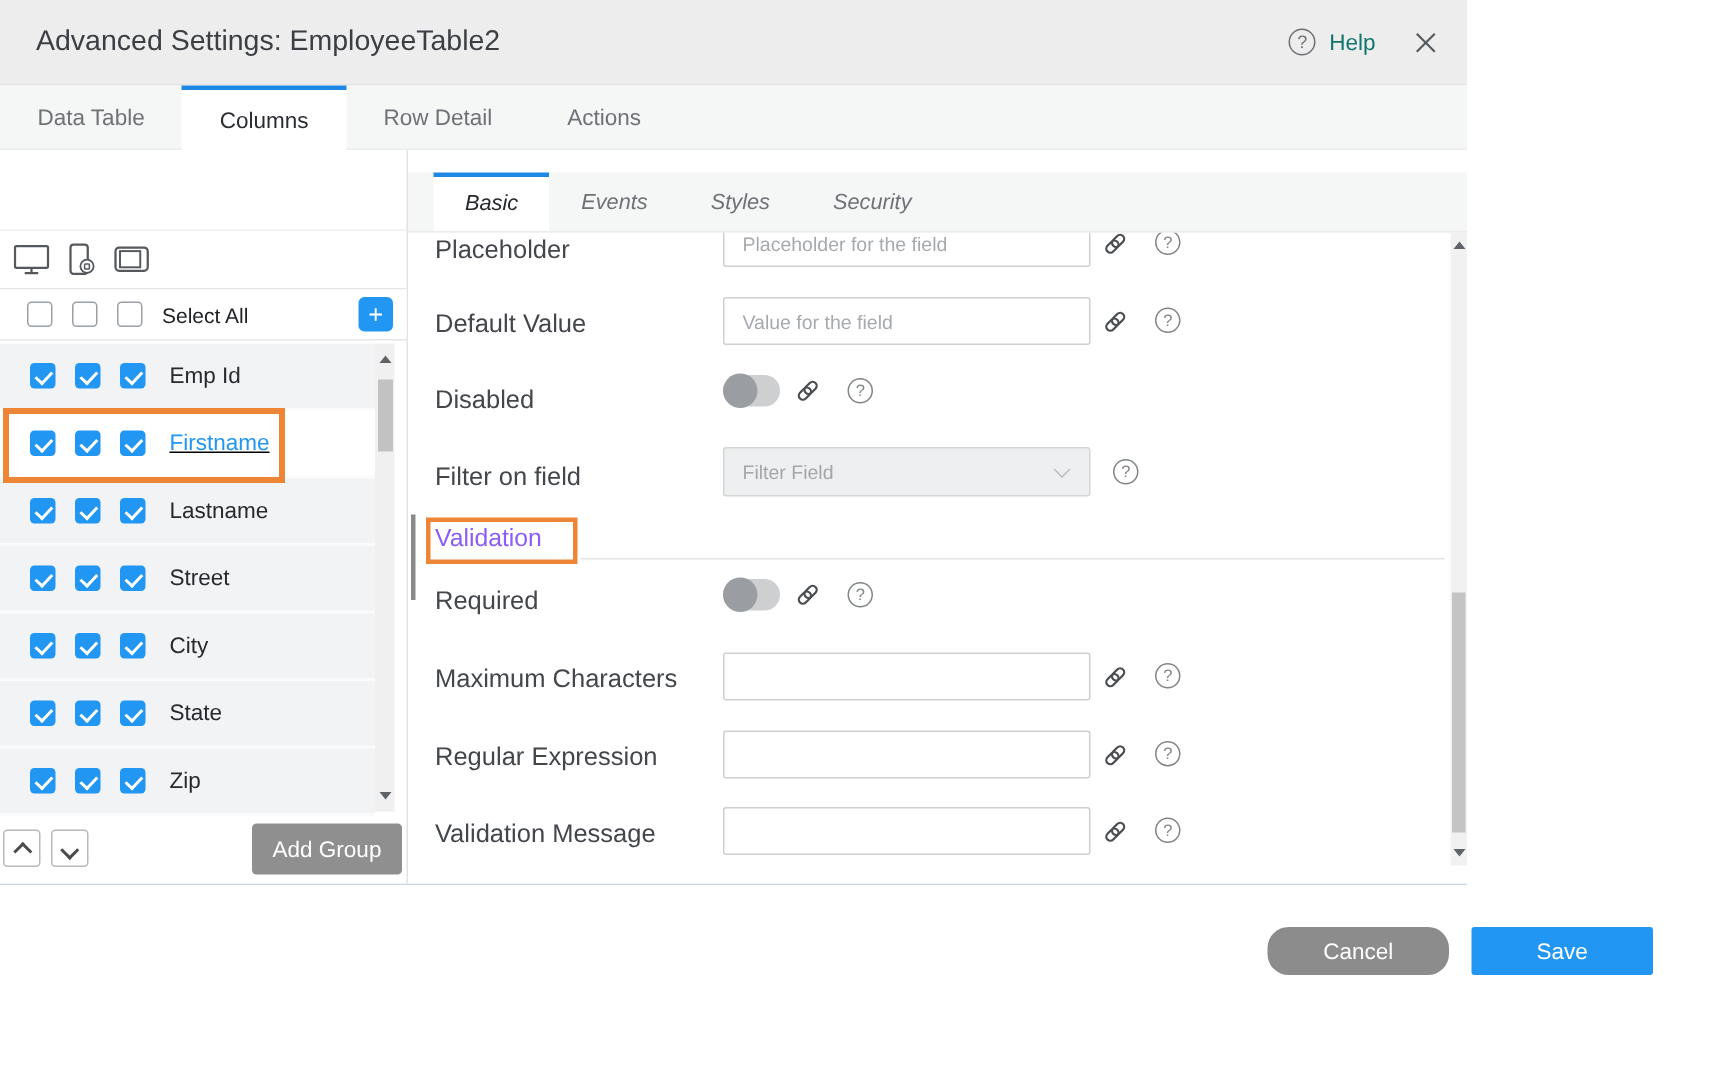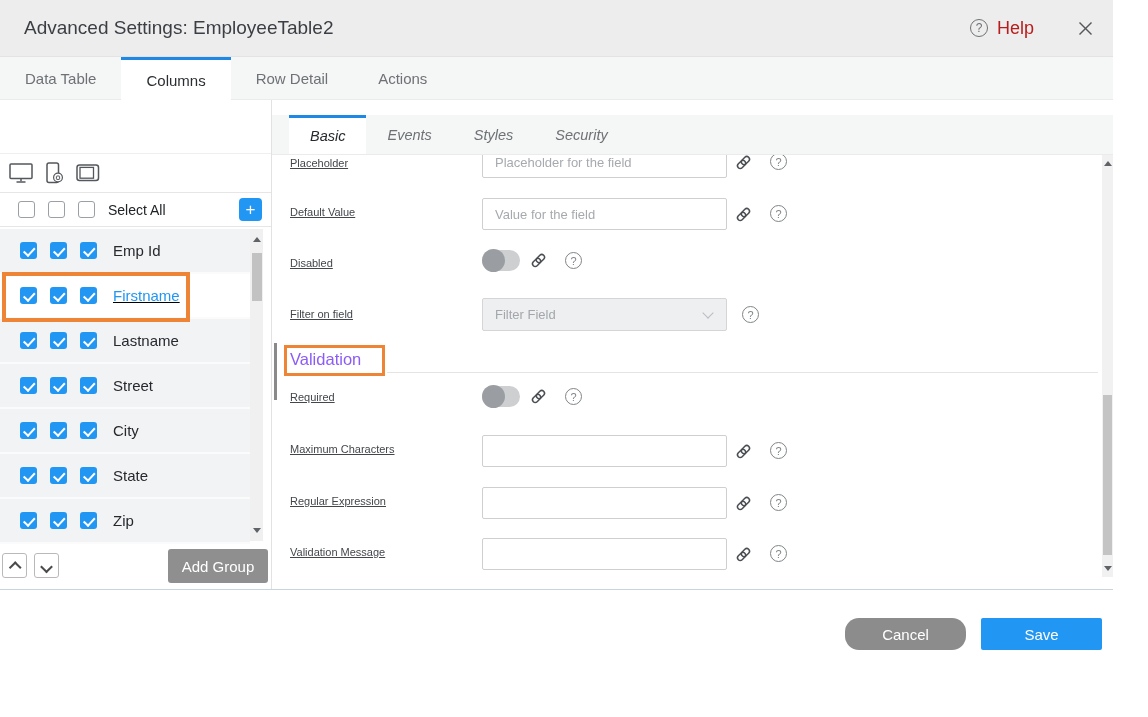--- a/index.html
+++ b/index.html
@@ -1,29 +1,29 @@
 <!DOCTYPE html>
 <html><head>
 <meta charset="utf-8">
 <style>
   * { margin:0; padding:0; box-sizing:border-box; }
   html,body { width:1148px; height:717px; background:#fff; overflow:hidden;
               font-family:"Liberation Sans", sans-serif; }
   .page { position:relative; width:1148px; height:717px; background:#fff; }
-  .dialog { position:absolute; left:0; top:0; width:1113px; }
+  .dialog { position:absolute; left:0; top:0; width:978px; }
 
   
   .hdr { height:57px; background:#EDEDED; display:flex; align-items:center;
          border-bottom:1px solid #E3E3E3; }
   .title { margin-left:24px; font-size:19px; color:#3B3F44; }
   .hdr-right { margin-left:auto; display:flex; align-items:center; padding-right:20px; }
   .help-circle { width:18px; height:18px; border:1.5px solid #6E7276; border-radius:50%;
                  color:#6E7276; font-size:12px; display:flex; align-items:center;
                  justify-content:center; cursor:pointer; }
-  .help-label { color:#b91c1c; font-size:18px; margin-left:9px; margin-right:44px; cursor:pointer; }
+  .help-label { color:#0f766e; font-size:15px; margin-left:9px; margin-right:26px; cursor:pointer; }
   .close-x { display:flex; align-items:center; cursor:pointer; }
 
   
   .tabs1 { height:43px; background:#F5F6F6; display:flex; border-bottom:1px solid #EBEBEB; }
   .tab1 { padding:0 25px; display:flex; align-items:center; font-size:15px;
           color:#6E7276; cursor:pointer; }
   .tab1.active { background:#fff; border-top:3px solid #1E88E5; color:#2A2E32;
                  margin-bottom:-1px; }
 
   
@@ -93,21 +93,21 @@
             background:#8A8A8A; z-index:7; cursor:col-resize; }
 
   
   .main { flex:1; position:relative; background:#fff; overflow:hidden; }
   .tabs2 { position:absolute; top:15px; left:0; right:0; height:40px; background:#F5F6F6;
            display:flex; border-bottom:1px solid #EBEBEB; z-index:4; padding-left:17px;font-style:italic; }
   .tab2 { padding:0 21px; display:flex; align-items:center; font-size:14.5px;
           color:#6E7276; cursor:pointer; }
   .tab2.active { background:#fff; border-top:3px solid #1E88E5; color:#26292C; }
 
-  .f-label { position:absolute; left:18px; font-size:11px; color:#43474B; z-index:1;text-decoration:underline; }
+  .f-label { position:absolute; left:18px; font-size:17px; color:#43474B; z-index:1; }
   .f-input { position:absolute; left:210px; width:245px; height:32px;
              border:1px solid #CFCFCF; border-radius:2px; font-size:13px; color:#333;
              padding:0 12px; outline:none; background:#fff; z-index:1;
              font-family:"Liberation Sans",sans-serif; }
   .f-input::placeholder { color:#A6AAAE; }
   .f-select { position:absolute; left:210px; width:245px; height:33px;
               border:1px solid #D5D5D5; border-radius:2px; background:#EEEFF0;
               color:#A3A7AB; font-size:13px; display:flex; align-items:center;
               padding-left:12px; z-index:1; cursor:default; }
   .dd-chev { position:absolute; right:14px; top:10px; width:8px; height:8px;

